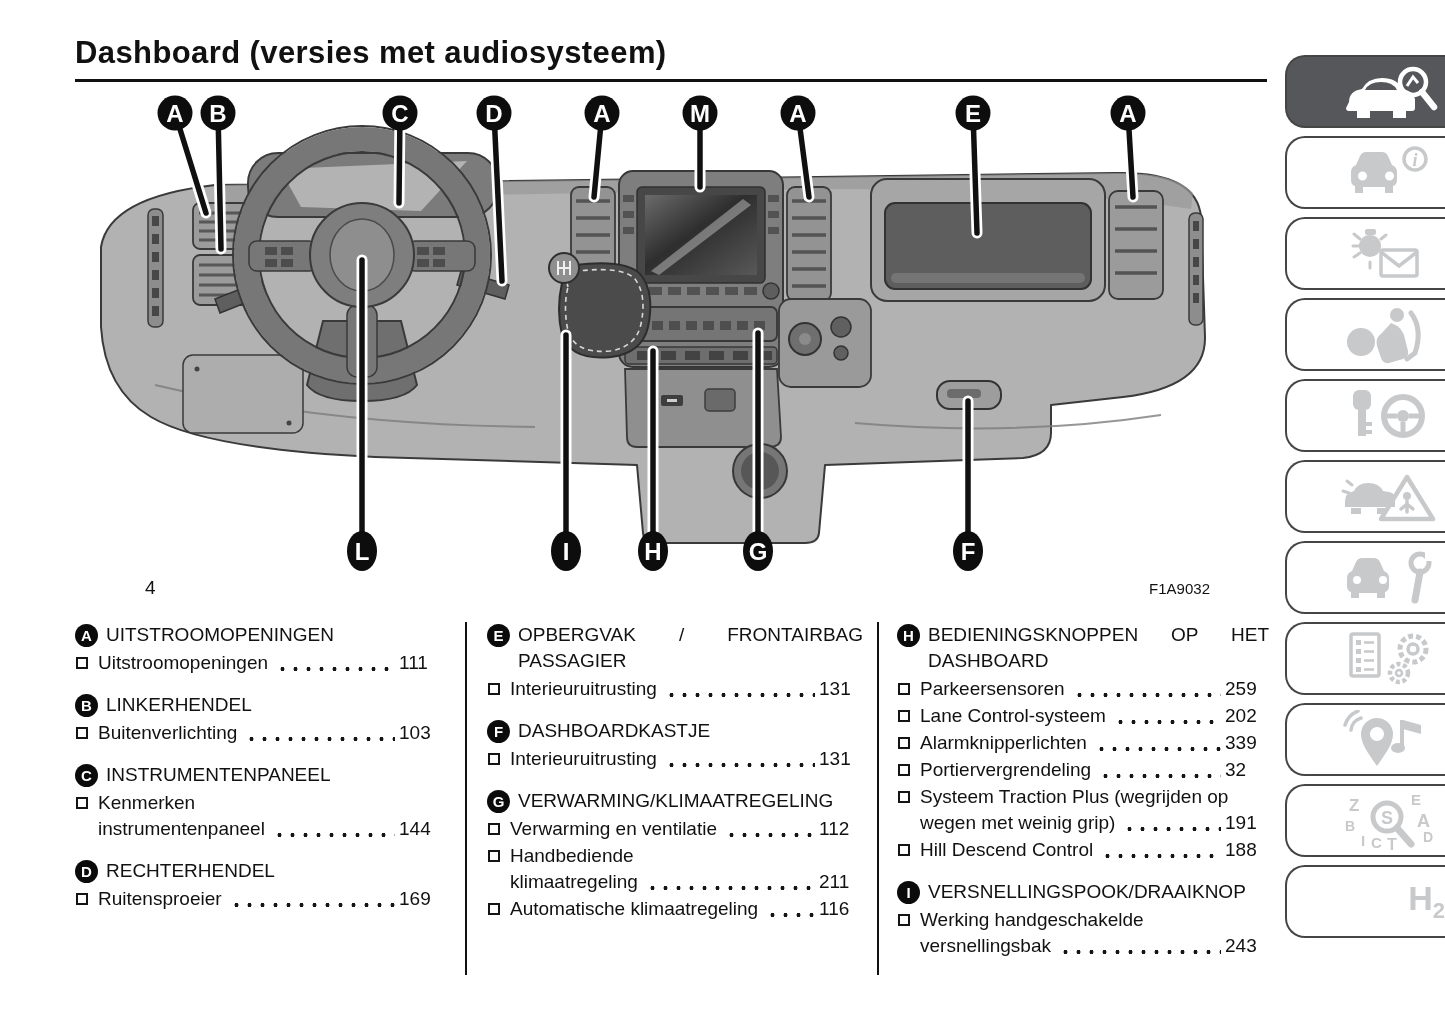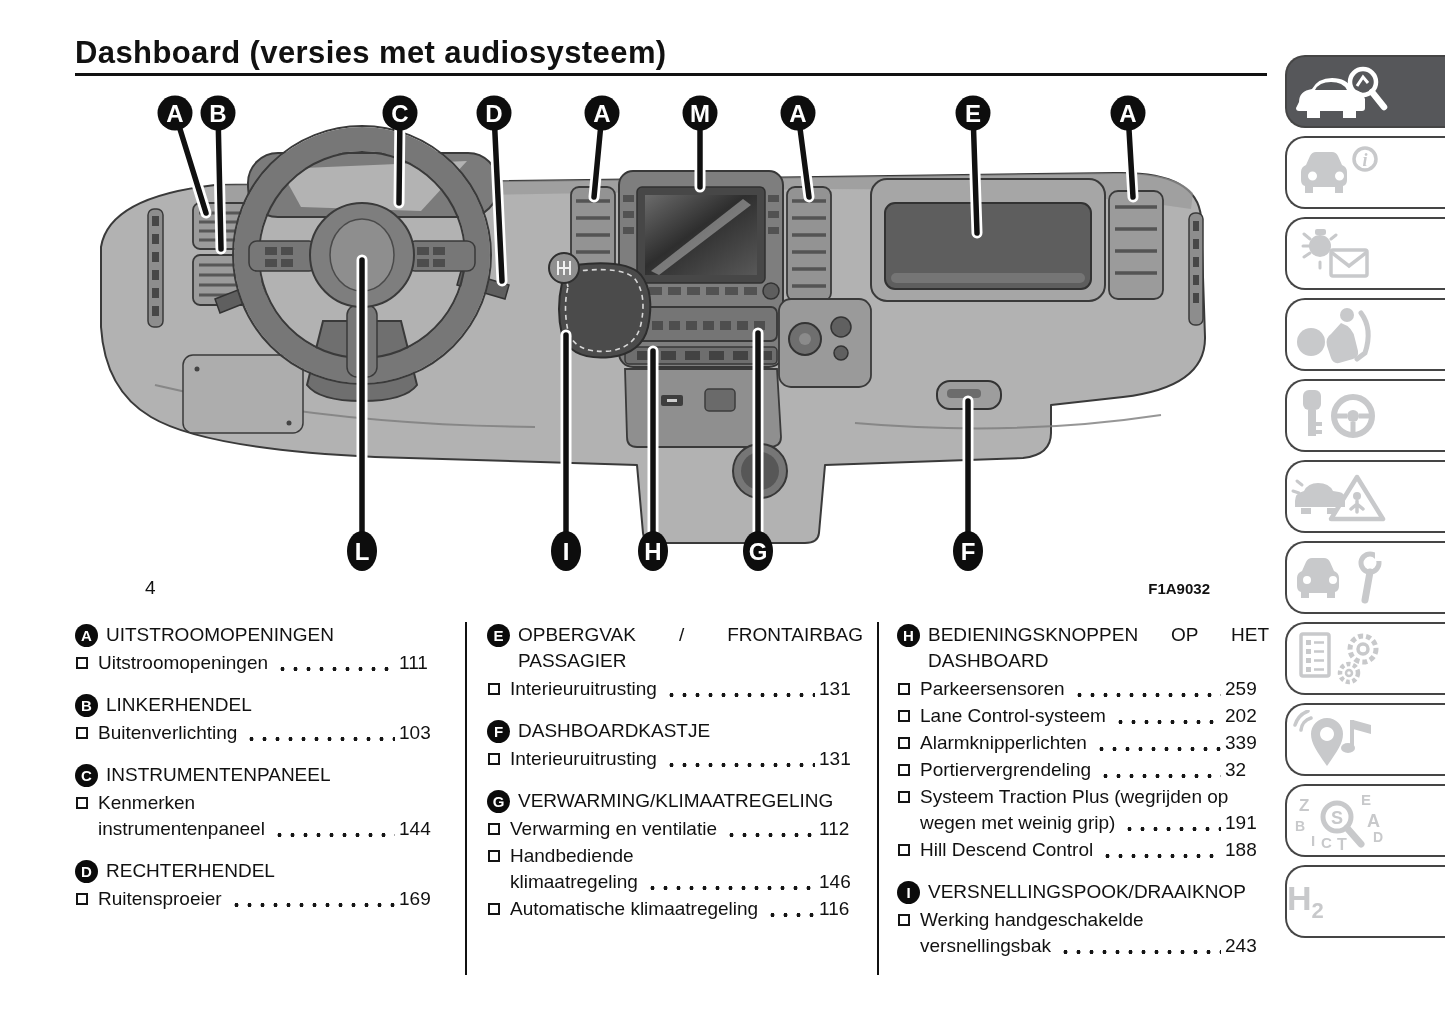--- a/index.html
+++ b/index.html
@@ -4,28 +4,28 @@
 <style>
   :root{
     --ink:#111111; --tab-active:#56575a; --icon-gray:#c8c9cb; --tab-border:#454545;
   }
   *{box-sizing:border-box}
   html,body{margin:0;padding:0;background:#ffffff}
   body{width:1445px;height:1018px;font-family:"Liberation Sans",sans-serif;color:var(--ink);}
   .page{position:relative;width:1445px;height:1018px;overflow:hidden;background:#fff}
 
   
-  .header{position:absolute;left:75px;top:36px;width:1192px;border-bottom:3.5px solid #111;padding-bottom:3px}
+  .header{position:absolute;left:75px;top:36px;width:1192px;border-bottom:3.5px solid #111;padding-bottom:9px}
   .header h1{margin:0;font-size:31px;line-height:34px;font-weight:bold;letter-spacing:.4px}
 
   
   .figure{position:absolute;left:65px;top:85px;width:1205px;height:520px}
   .figure svg.diagram{position:absolute;left:0;top:0;width:1205px;height:520px}
   .fig-num{position:absolute;left:80px;top:492px;font-size:19px}
-  .fig-code{position:absolute;right:60px;top:495px;font-size:15px;font-weight:bold}
+  .fig-code{position:absolute;right:60px;top:495px;font-size:15px;font-weight:normal}
 
   
   .index{position:absolute;left:75px;top:622px;display:flex;align-items:stretch}
   .col{min-height:336px}
   .col-1{width:390px;padding-right:22px}
   .col-2{width:412px;border-left:2.5px solid #111;padding-left:20px;padding-right:14px}
   .col-3{width:392px;border-left:2.5px solid #111;padding-left:18px}
   .section{margin-bottom:16px}
   .sec-head{display:flex;align-items:flex-start;margin-bottom:2px}
   .letter-badge{width:23px;height:23px;border-radius:50%;background:#0b0b0b;color:#fff;
@@ -39,21 +39,21 @@
   .item-label{white-space:nowrap}
   .dots{flex:1;align-self:flex-end;height:6px;margin:0 4px 4px 8px;
     background-image:radial-gradient(circle,#151515 1.8px,transparent 2.2px);
     background-size:13px 6px;background-repeat:repeat-x;background-position:0 bottom}
   .item-page{min-width:44px;}
 
   
   .sidebar{position:absolute;right:0;top:55px;width:160px;display:flex;flex-direction:column}
   .tab{height:73px;margin-bottom:8px;border:2px solid var(--tab-border);border-right:none;
     border-radius:20px 0 0 20px;background:#fff;color:var(--icon-gray);
-    display:flex;align-items:center;justify-content:flex-start;cursor:pointer}
+    display:flex;align-items:center;justify-content:flex-end;cursor:pointer}
   .tab.active{background:var(--tab-active);color:#ffffff}
   .tab-icon{width:108px;height:60px;fill:currentColor}
   .tab-h2{font-size:34px;font-weight:bold;line-height:1}
   .tab-h2 sub{font-size:22px}
 
   .page-num{position:absolute;left:1464px;top:970px;font-size:24px;font-weight:normal}
   .sym-defs{position:absolute;width:0;height:0;overflow:hidden}
 </style>
 </head>
 <body>
@@ -494,21 +494,21 @@
               </div>
             </div>
           </div>
           <div class="item">
             <span class="bullet"></span>
             <div class="item-content">
               <div class="item-line1">Handbediende</div>
               <div class="item-row">
                 <span class="item-label">klimaatregeling</span>
                 <span class="dots"></span>
-                <span class="item-page">146</span>
+                <span class="item-page">211</span>
               </div>
             </div>
           </div>
           <div class="item">
             <span class="bullet"></span>
             <div class="item-content">
               <div class="item-row">
                 <span class="item-label">Automatische klimaatregeling</span>
                 <span class="dots"></span>
                 <span class="item-page">116</span>

